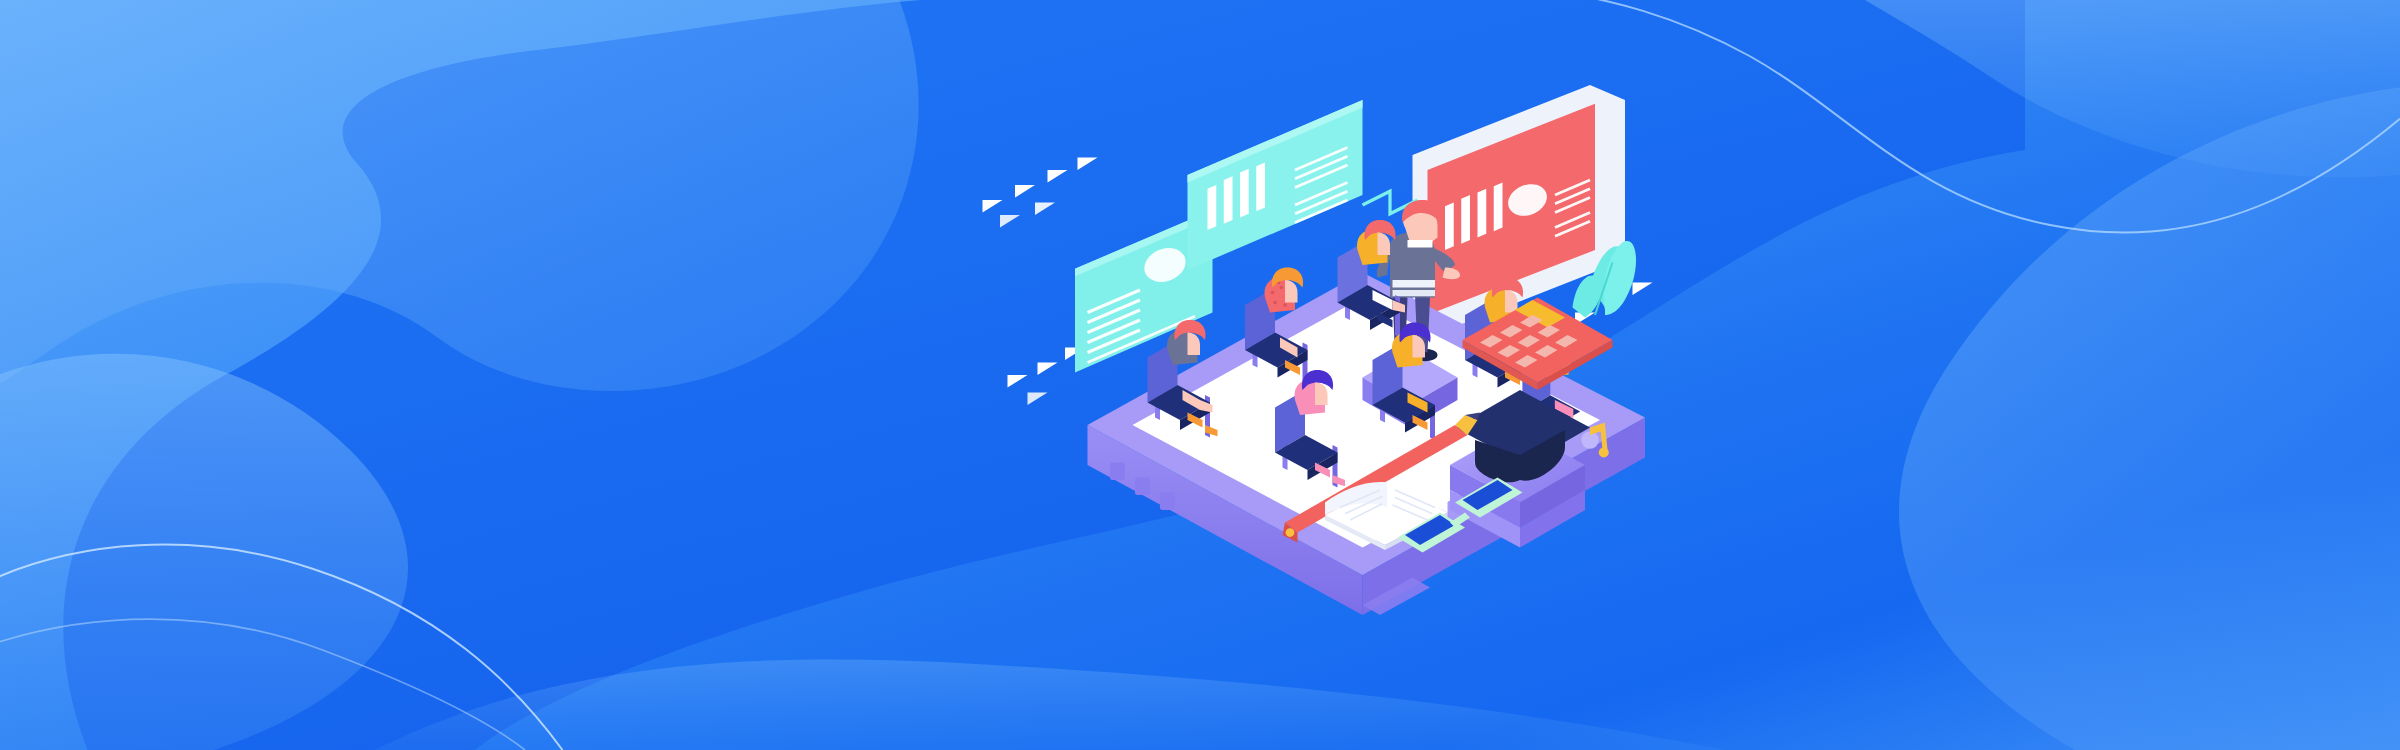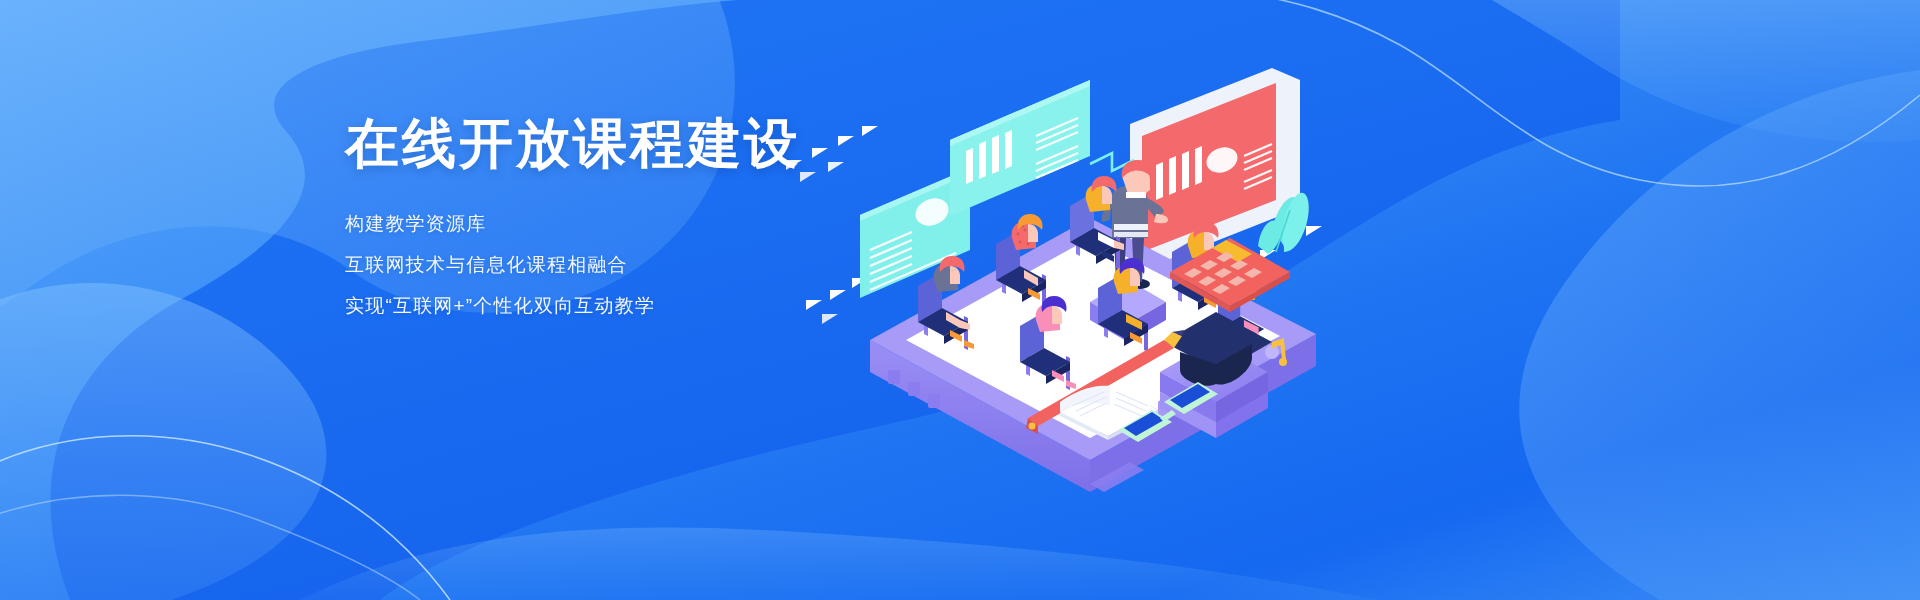--- a/index.html
+++ b/index.html
@@ -119,28 +119,20 @@
 
       <path fill="url(#gLite2)" d="M300 600 C420 540 560 520 760 530
                C980 542 1180 560 1380 600 Z" opacity=".6"></path>
 
       <path fill="none" stroke="#b6dcff" stroke-opacity=".75" stroke-width="1.6" d="M1920 95 C1830 170 1740 200 1640 180 C1530 158 1480 90 1400 45 C1340 12 1290 0 1230 -10"></path>
       <path fill="none" stroke="#cfe8ff" stroke-opacity=".8" stroke-width="1.6" d="M-20 470 C60 430 160 425 250 455 C350 488 410 545 450 600"></path>
       <path fill="none" stroke="#cfe8ff" stroke-opacity=".45" stroke-width="1.4" d="M-20 520 C70 487 170 487 258 520 C340 551 392 578 420 600"></path>
     </svg>
   </div>
 
-  <div id="copy">
-    <h1 id="headline">在线开放课程建设</h1>
-    <div id="sublines">
-      <p class="subline">构建教学资源库</p>
-      <p class="subline">互联网技术与信息化课程相融合</p>
-      <p class="subline">实现“互联网+”个性化双向互动教学</p>
-    </div>
-  </div>
 
   <div id="illustration">
     <svg viewBox="0 0 700 400" aria-hidden="true">
       <defs>
         <linearGradient id="devSide" x1="0" y1="0" x2="0" y2="1">
           <stop offset="0%" stop-color="#9a8ef5"></stop>
             <stop offset="100%" stop-color="#7d6fe8"></stop>
         </linearGradient>
         <linearGradient id="bookG" x1="0" y1="0" x2="1" y2="1">
           <stop offset="0%" stop-color="#b0a4fa"></stop>

